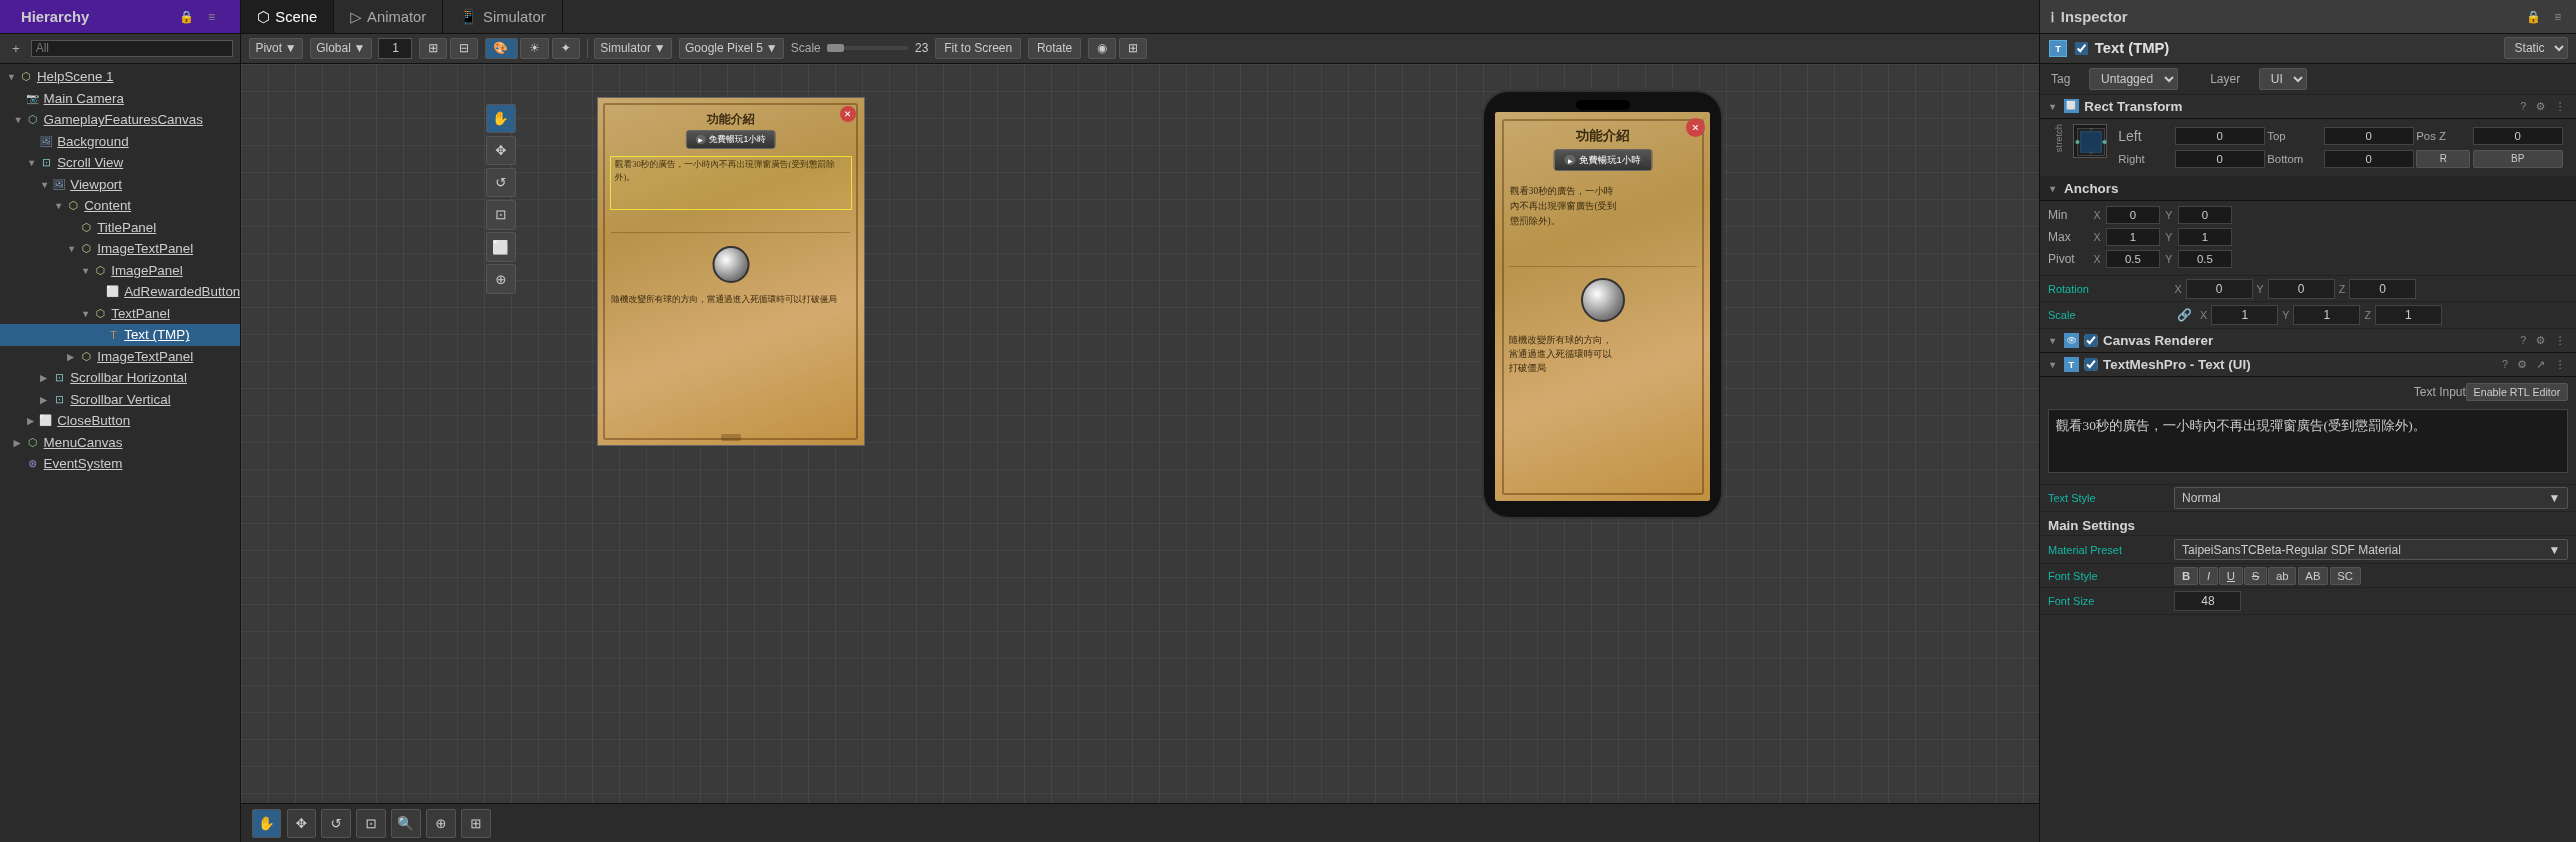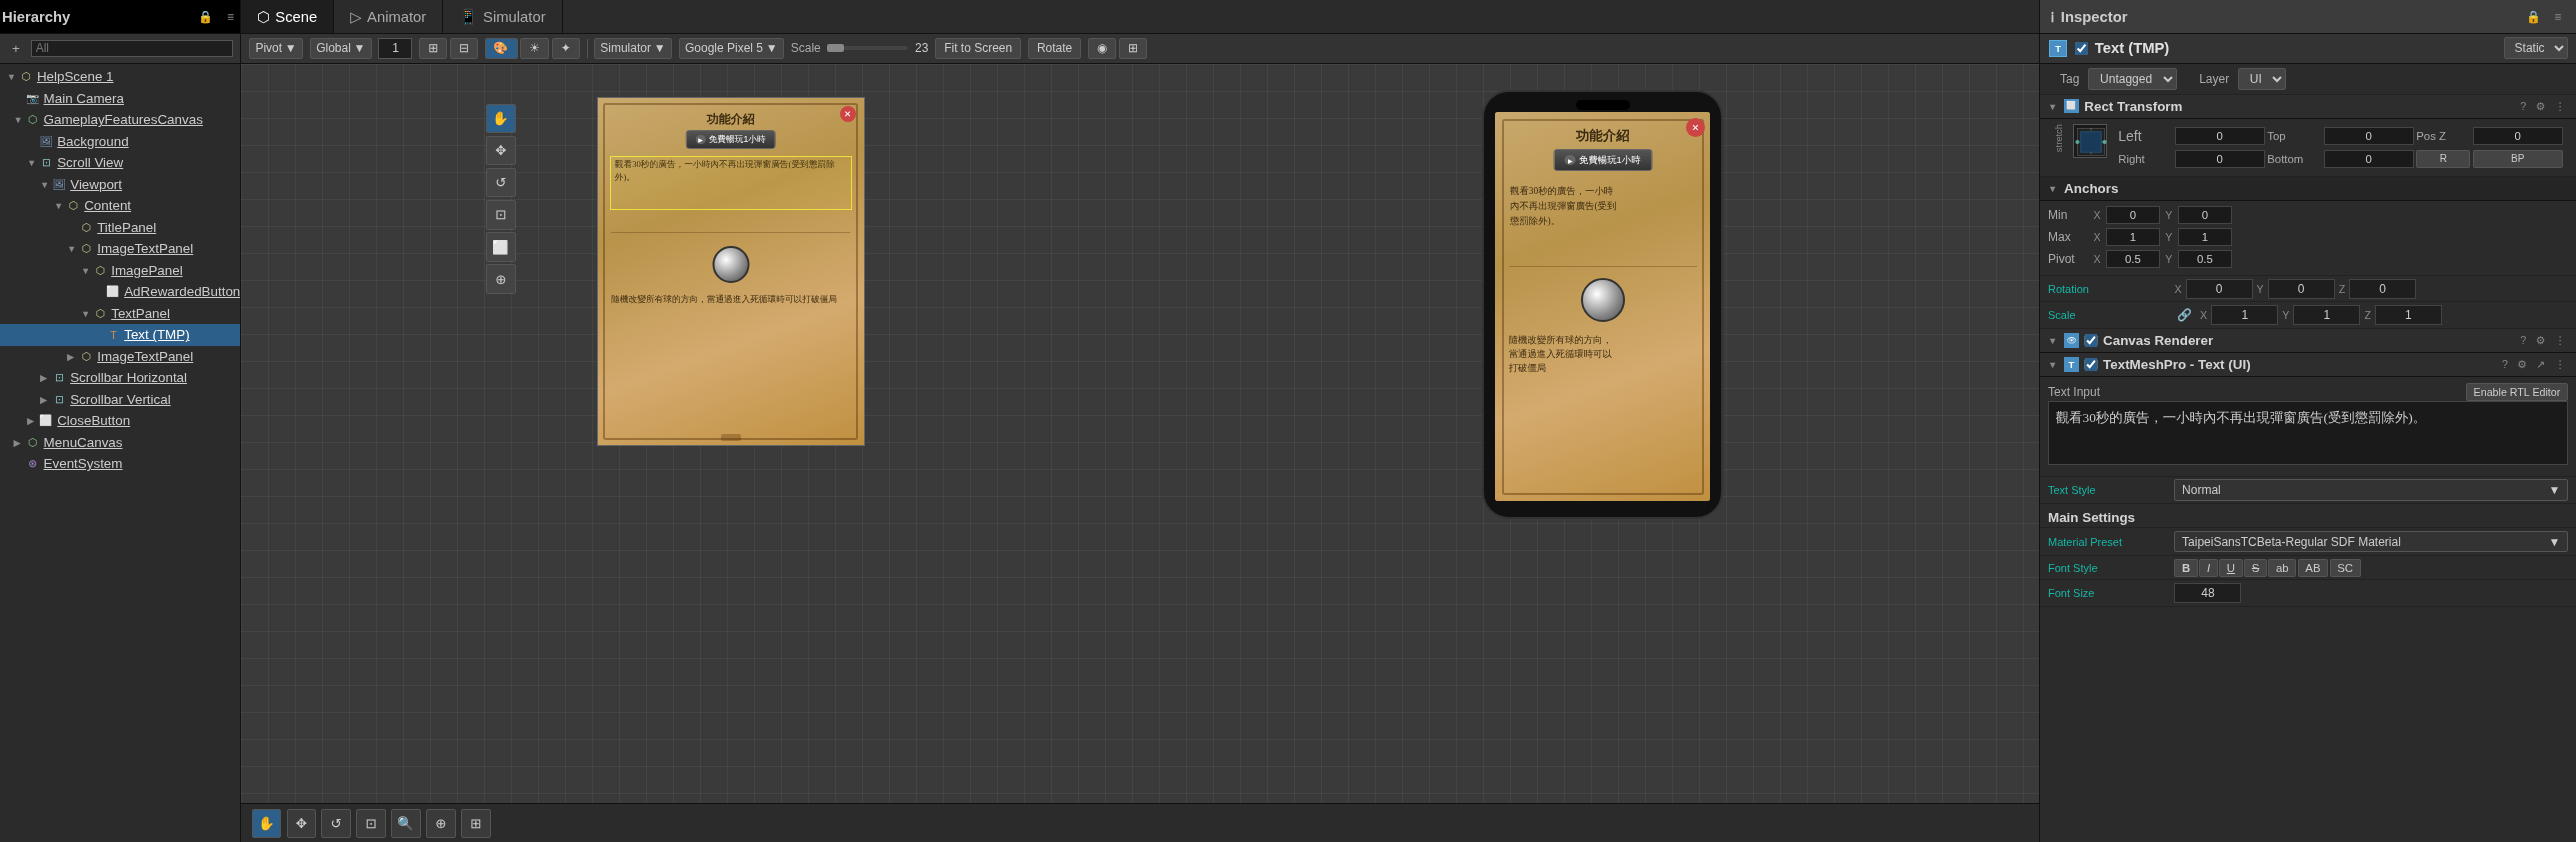--- a/index.html
+++ b/index.html
@@ -19,24 +19,24 @@
     #hierarchy-panel {
       width: 241px;
       height: 100%;
       background: #2b2b2b;
       border-right: 1.3px solid #111;
       display: flex;
       flex-direction: column;
     }
     .panel-header {
       height: 34px;
-      background: #000000;
-      display: flex;
-      align-items: center;
-      padding: 0 2px;
+      background: #4c1d95;
+      display: flex;
+      align-items: center;
+      padding: 0 21px;
       border-bottom: 1.3px solid #111;
       font-size: 14.8px;
       font-weight: bold;
       color: #ccc;
       justify-content: space-between;
     }
     .panel-header-left {
       display: flex;
       align-items: center;
       gap: 6.7px;
@@ -316,22 +316,22 @@
       background: #444;
       border: 0.7px solid #555;
       color: #ccc;
       font-size: 12px;
       padding: 2px 5.4px;
       border-radius: 2px;
     }
     .tag-layer-row {
       display: flex;
       align-items: center;
-      padding: 4px 20px;
-      gap: 9px;
+      padding: 4px 11px;
+      gap: 19px;
       border-bottom: 0.7px solid #222;
       flex-shrink: 0;
     }
     .tag-label { font-size: 12px; color: #aaa; }
     .tag-value {
       background: #444;
       border: 0.7px solid #555;
       color: #ccc;
       font-size: 12px;
       padding: 2px 6.7px;
@@ -432,24 +432,24 @@
 
     
     .text-input-area {
       padding: 6.7px 8px;
       border-bottom: 0.7px solid #222;
       flex-shrink: 0;
     }
     .text-input-label {
       font-size: 12px;
       color: #aaa;
-      margin-bottom: 0;
-      display: flex;
-      align-items: center;
-      justify-content: space-between;
+      margin-bottom: 8px;
+      display: flex;
+      align-items: center;
+      justify-content: flex-end;
     }
     .rtl-btn {
       background: #444;
       border: 0.7px solid #555;
       color: #ccc;
       font-size: 10.7px;
       padding: 2px 6.7px;
       border-radius: 2px;
       cursor: pointer;
     }

